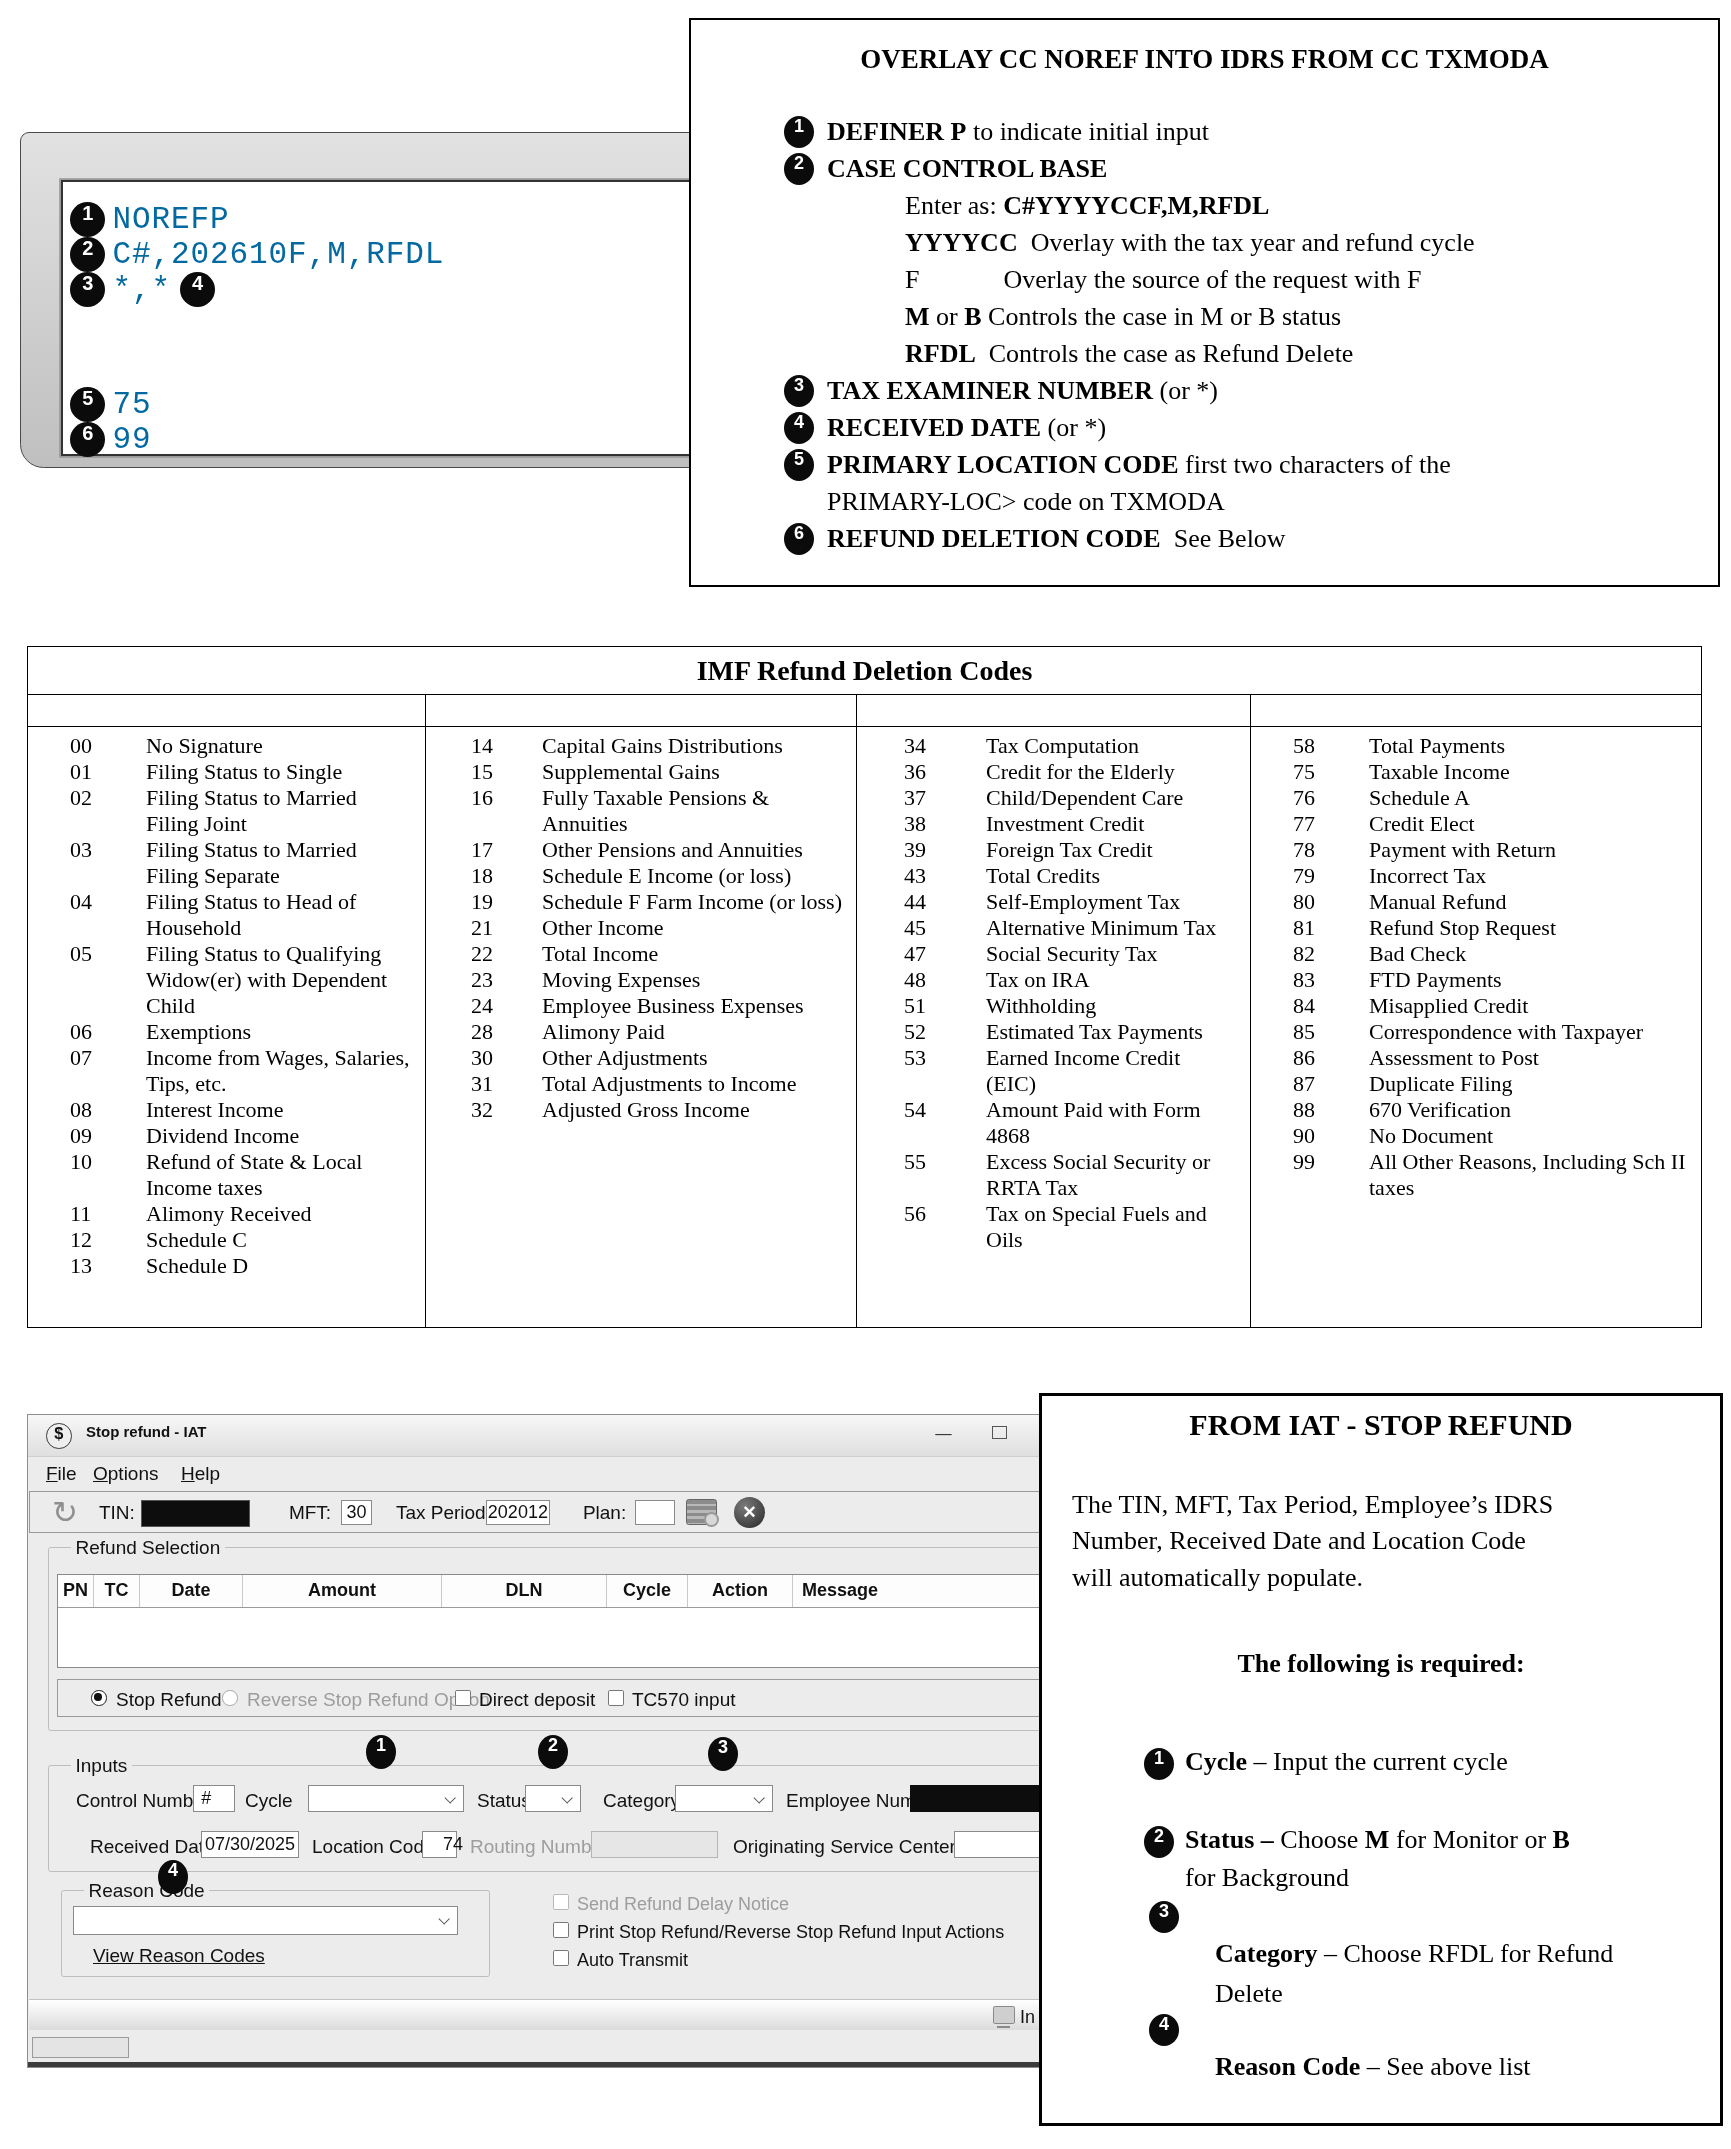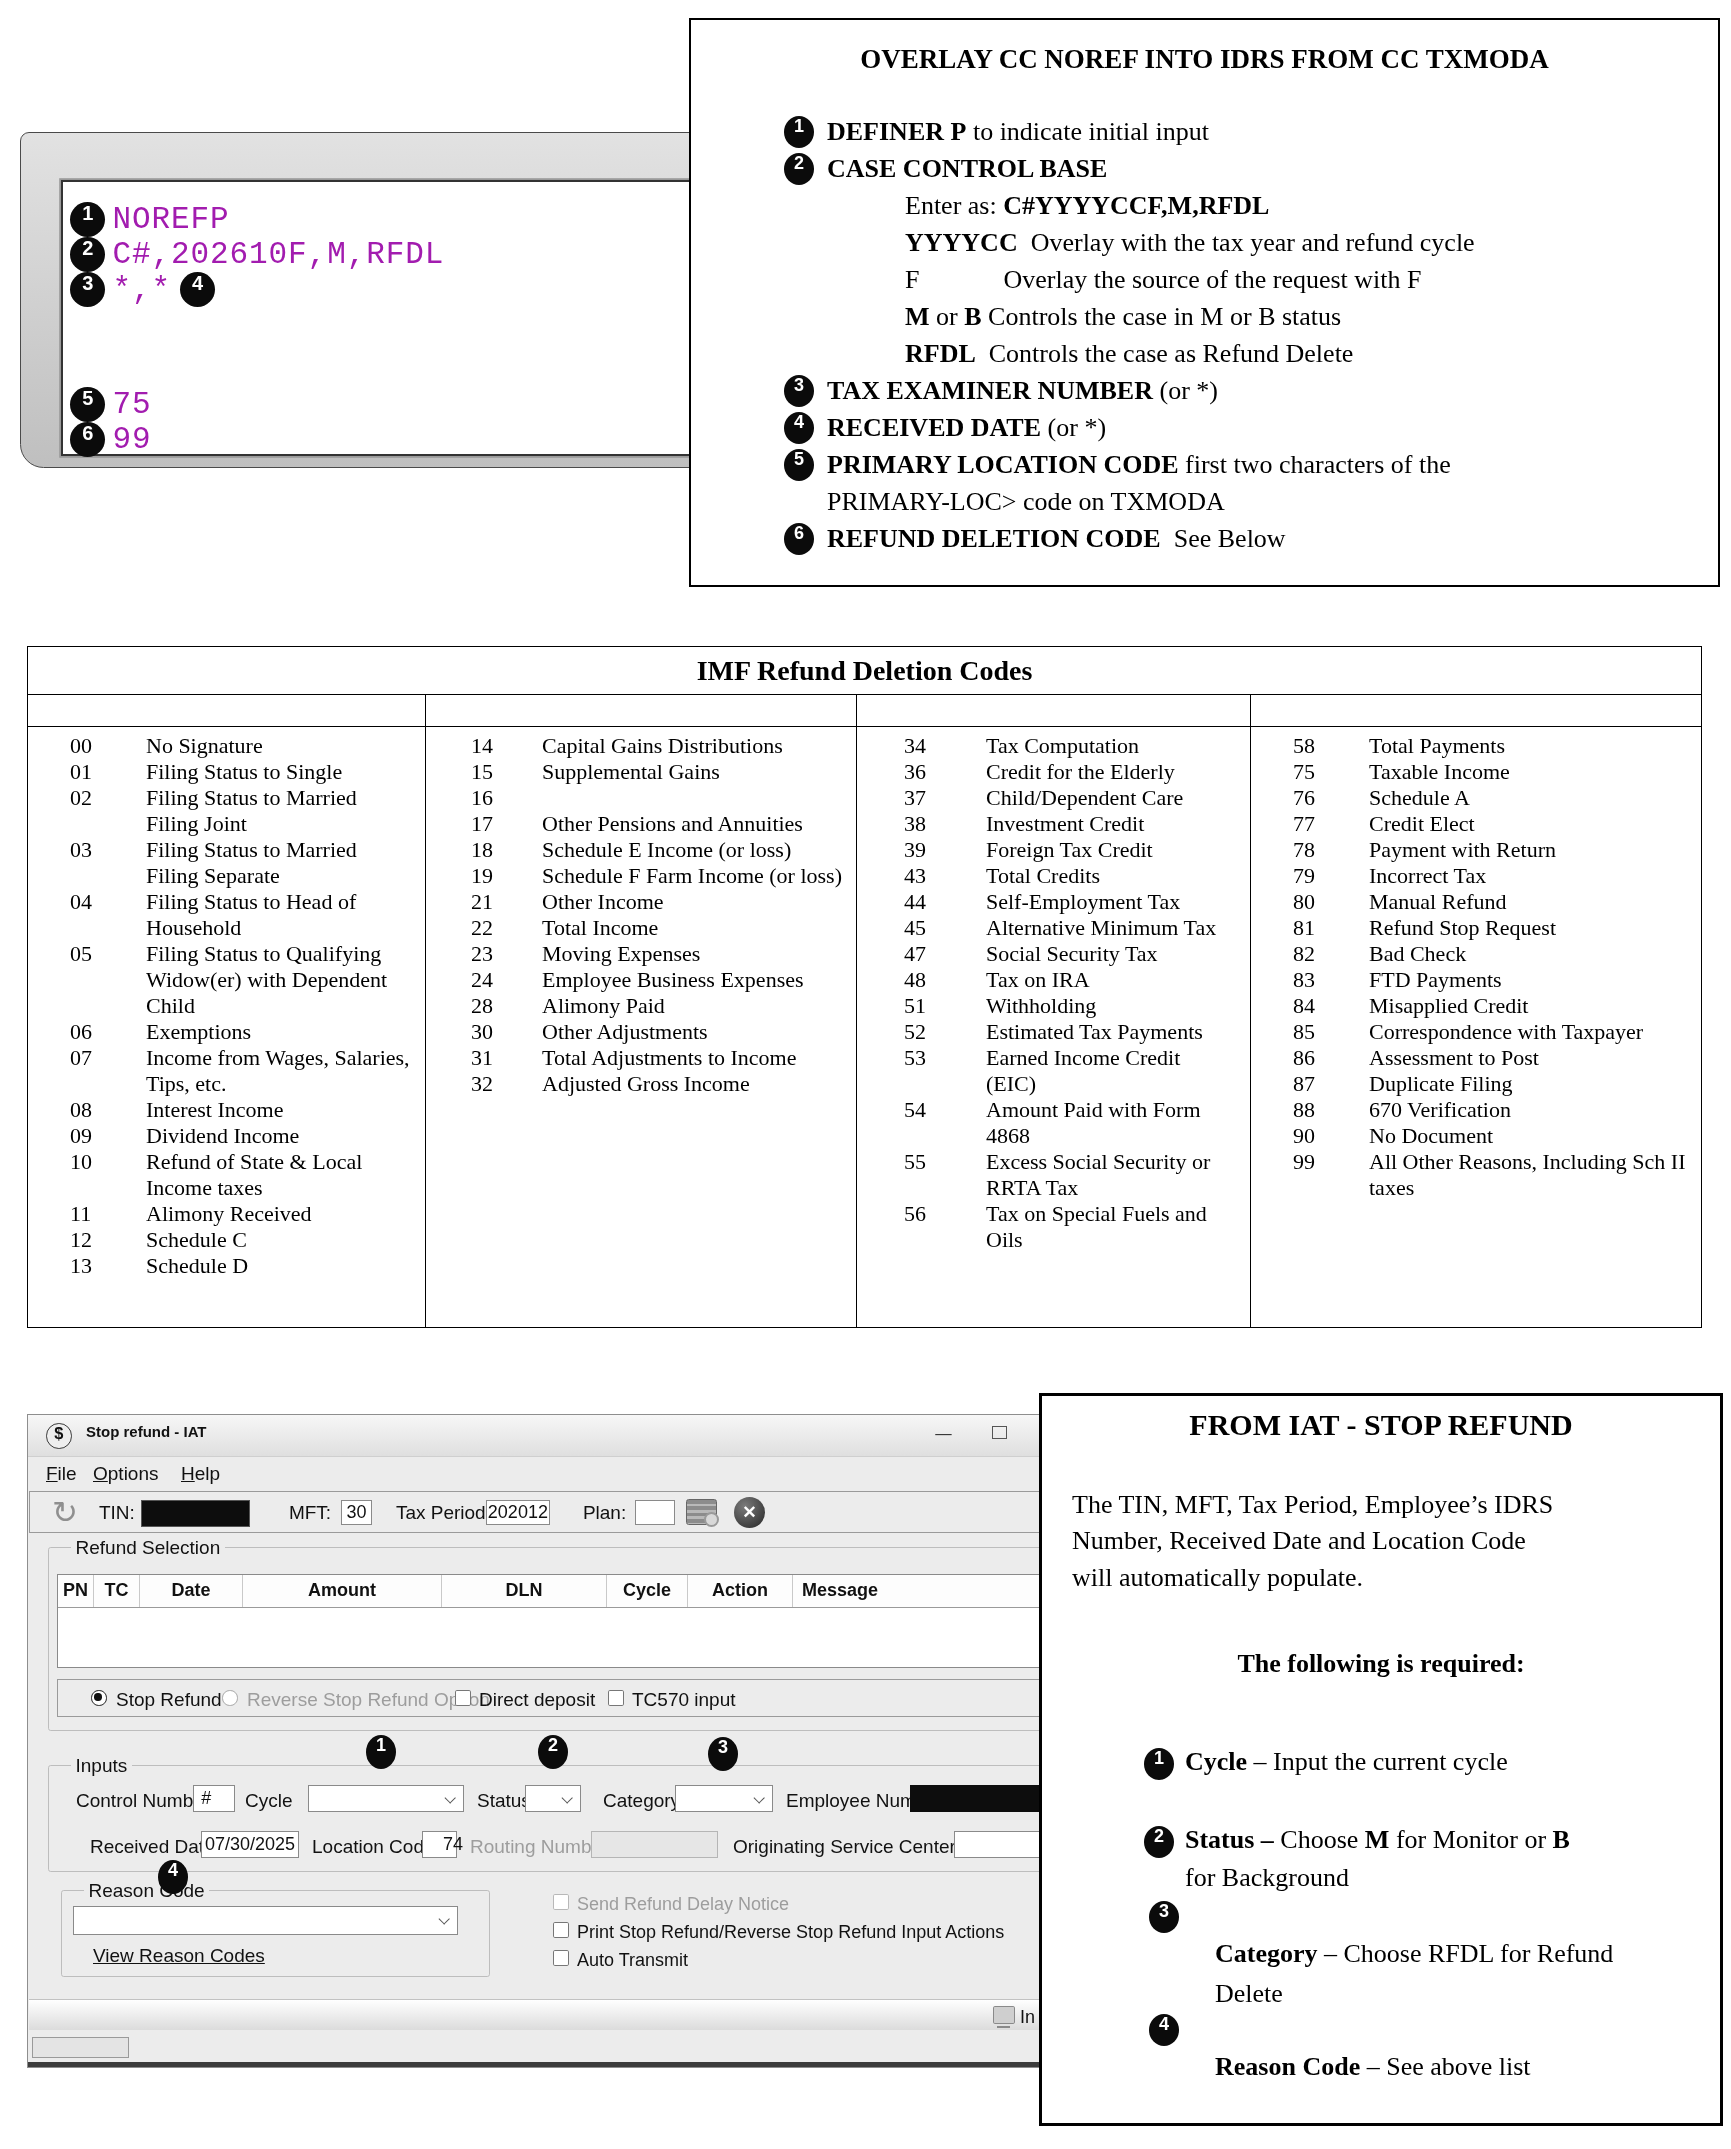--- a/index.html
+++ b/index.html
@@ -9,21 +9,21 @@
   .bold{font-weight:bold;}
 
   
   #monitor{left:20px;top:132px;width:936px;height:334px;background:linear-gradient(180deg,#e2e2e2,#bfbfbf);
            border:1.8px solid #4a4a4a;border-radius:9px 9px 9px 23.6px;z-index:1;}
   #screen{position:absolute;left:40px;top:47px;right:7.3px;bottom:11px;background:#fff;
           border:2.7px solid #333;box-shadow:0 0 0 1.8px #9a9a9a;}
   .t-line{display:flex;align-items:center;height:35px;padding-left:7.3px;}
   .t-blank{height:40px;}
   .t-line:first-child{margin-top:20px;}
-  .t-text{font-family:"Liberation Mono","DejaVu Sans Mono",monospace;font-size:31px;letter-spacing:0.9px;color:#a21caf;}
+  .t-text{font-family:"Liberation Mono","DejaVu Sans Mono",monospace;font-size:31px;letter-spacing:0.9px;color:#0369a1;}
   .tbadge{flex:none;width:35px;height:35px;border-radius:50%;background:#0b0b0b;color:#fff;text-align:center;
           line-height:35px;font:bold 20px "Liberation Sans",sans-serif;margin-right:7.3px;}
   .tbadge.after{margin-left:9px;margin-right:0;}
 
   
   #overlay-box{left:689px;top:18px;width:1031px;height:569px;background:#fff;border:2.7px solid #000;z-index:5;box-sizing:border-box;}
   #overlay-title{margin-top:23.6px;text-align:center;font-weight:bold;font-size:27px;}
   #overlay-items{margin-top:38px;font-size:26px;}
   .ov-line{position:relative;padding-left:136px;padding-right:16.4px;line-height:37px;}
   .ov-line.ind{padding-left:214px;}
@@ -237,20 +237,21 @@
           <div class="entry">
             <span class="c">14</span>
             <span class="d">Capital Gains Distributions</span>
           </div>
           <div class="entry">
             <span class="c">15</span>
             <span class="d">Supplemental Gains</span>
           </div>
           <div class="entry">
             <span class="c">16</span>
+            <span class="d">Fully Taxable Pensions &amp; Annuities</span>
           </div>
           <div class="entry">
             <span class="c">17</span>
             <span class="d">Other Pensions and Annuities</span>
           </div>
           <div class="entry">
             <span class="c">18</span>
             <span class="d">Schedule E Income (or loss)</span>
           </div>
           <div class="entry">

